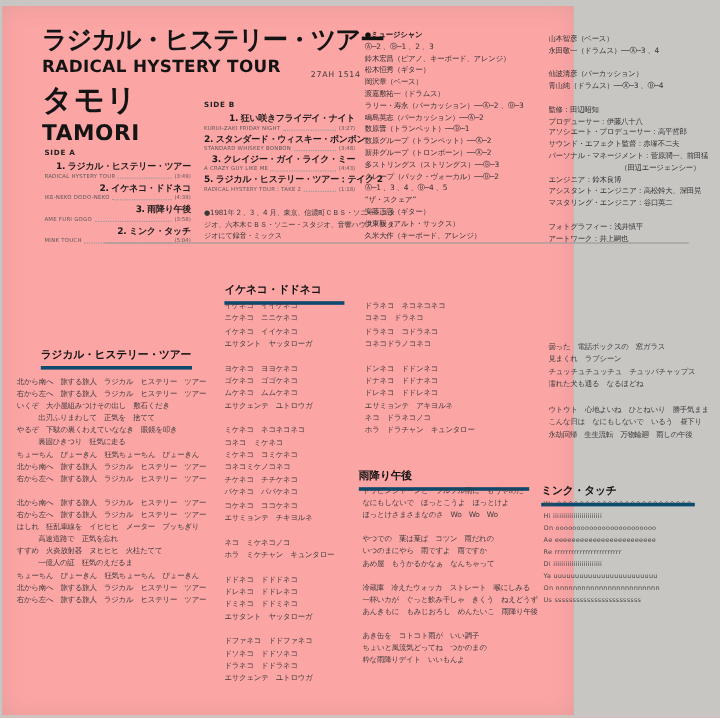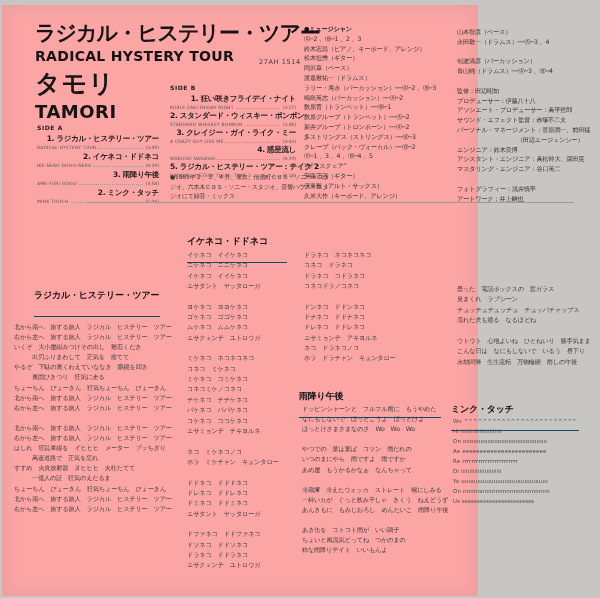--- a/index.html
+++ b/index.html
@@ -36,21 +36,21 @@
   .t-time{font-size:4.5px;color:#5a5a58;white-space:nowrap;}
   .rec-note{position:absolute;left:168px;top:168px;width:134px;}
   .note-line{font-size:6px;height:9.5px;white-space:pre;color:#3a3a3a;letter-spacing:-.2px;}
   .rule{position:absolute;left:85px;top:197px;width:487px;height:1px;background:#9d9c98;}
   
   .credits-a{position:absolute;left:302px;top:20px;width:152px;}
   .credits-b{position:absolute;left:455px;top:23px;width:142px;}
   .cr-line{font-size:6.2px;height:9.8px;white-space:pre;color:#333;letter-spacing:-.2px;overflow:visible;}
   .credits-a .cr-line:first-child{font-weight:700;color:#111;}
   
-  .ly-head{font-size:9px;font-weight:800;letter-spacing:-.2px;color:#111;border-bottom:1px solid #0c4a6e;padding-bottom:14px;white-space:nowrap;}
+  .ly-head{font-size:9px;font-weight:800;letter-spacing:-.2px;color:#111;border-bottom:3px solid #0c4a6e;padding-bottom:3px;white-space:nowrap;}
   .ly-line{font-size:6.2px;height:10.1px;white-space:pre;color:#3c3c3c;letter-spacing:-.2px;}
   .song1{position:absolute;left:12px;top:284px;width:152px;}
   .song1 .ly-head{margin-left:20px;width:126px;}
   .song1 .ly-lines{margin-top:6px;}
   .song2-head{position:absolute;left:185px;top:230px;width:100px;}
   .song2a{position:absolute;left:185px;top:246px;width:115px;}
   .song2a .ly-line,.song2b .ly-line{height:10.35px;}
   .song2b{position:absolute;left:302px;top:246px;width:140px;}
   .song3-head{position:absolute;left:297px;top:385px;width:142px;}
   .song3a{position:absolute;left:300px;top:400px;width:148px;}
@@ -129,28 +129,20 @@
             <span class="t-leader"></span>
             <span class="t-time">(3:48)</span>
           </div>
         </div>
         <div class="track">
           <div class="t-title">3. クレイジー・ガイ・ライク・ミー</div>
           <div class="t-sub">
             <span class="t-romaji">A CRAZY GUY LIKE ME</span>
             <span class="t-leader"></span>
             <span class="t-time">(4:43)</span>
-          </div>
-        </div>
-        <div class="track">
-          <div class="t-title">4. 惑星流し</div>
-          <div class="t-sub">
-            <span class="t-romaji">WAKUSEI NAGASHI</span>
-            <span class="t-leader"></span>
-            <span class="t-time">(4:29)</span>
           </div>
         </div>
         <div class="track">
           <div class="t-title">5. ラジカル・ヒステリー・ツアー：テイク 2</div>
           <div class="t-sub">
             <span class="t-romaji">RADICAL HYSTERY TOUR : TAKE 2</span>
             <span class="t-leader"></span>
             <span class="t-time">(1:18)</span>
           </div>
         </div>

